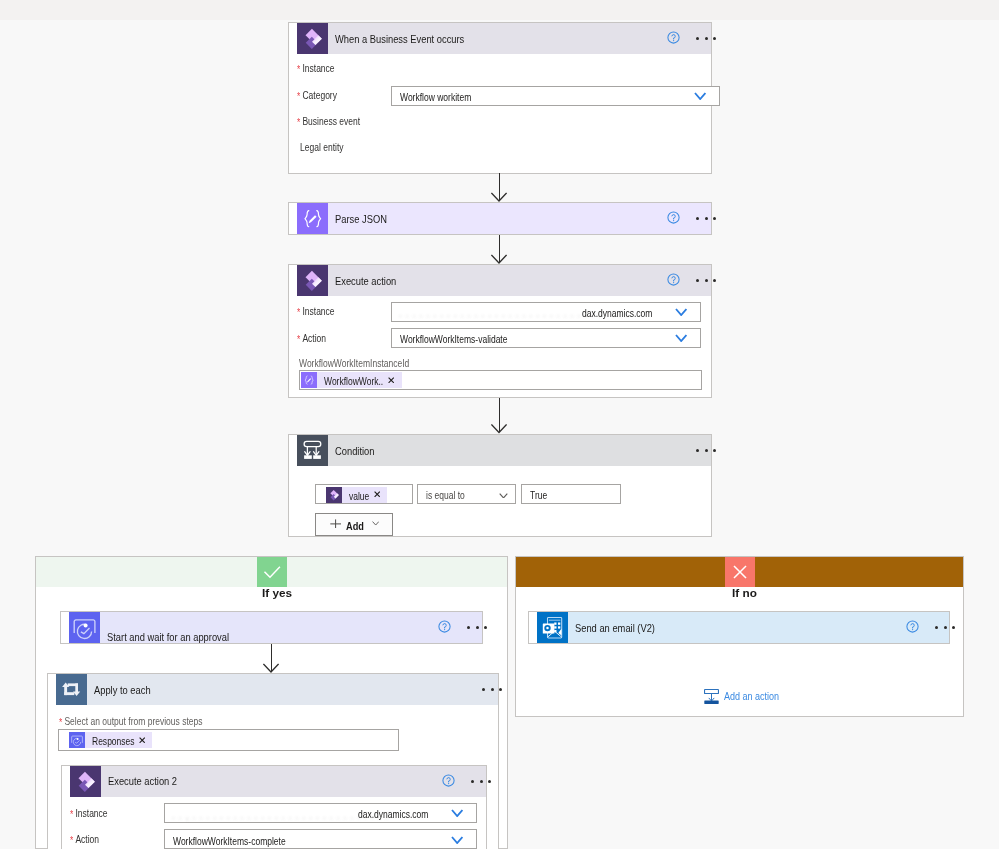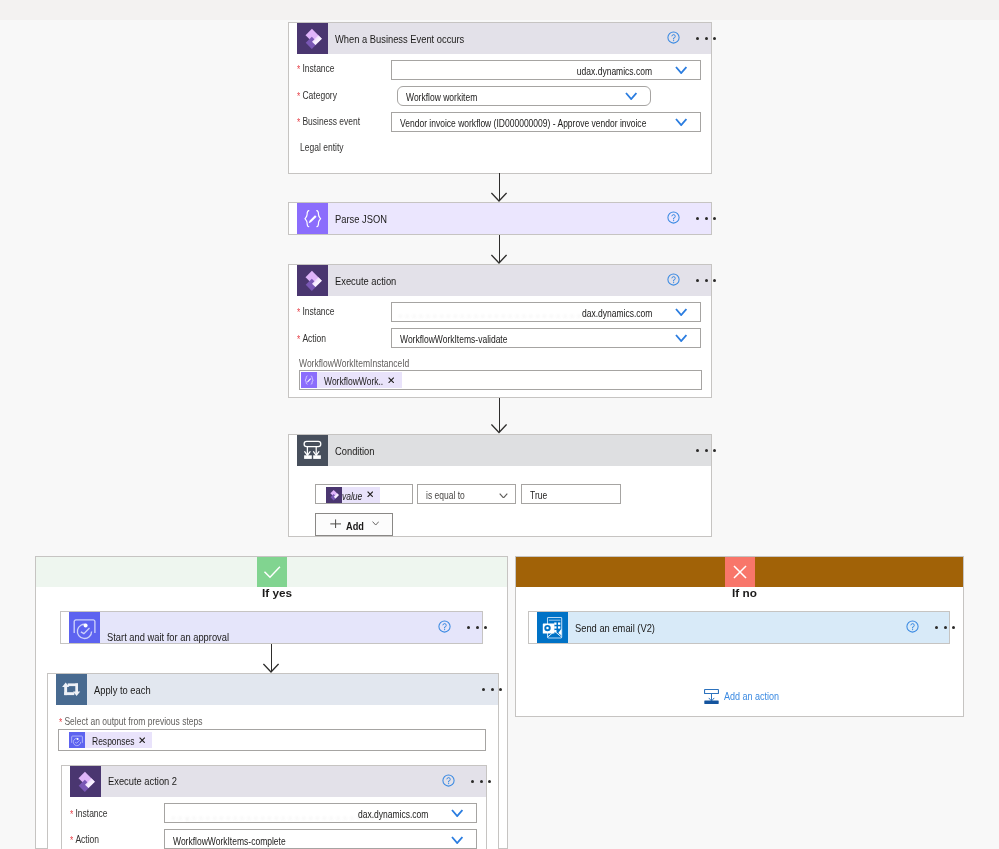--- a/index.html
+++ b/index.html
@@ -188,46 +188,34 @@
     <span class="cdots" style="left:399px;top:14.2px;">
       <i></i>
         <i></i>
         <i></i>
     </span>
   </div>
 
   <span class="flabel" style="left:8px;top:41.2px;">
     <span class="req">*</span><span>Instance</span>
   </span>
-  <div class="fbox" style="left:102px;top:36.5px;width:310px;height:20px;">
-    <span class="fval ralign" style="right:48px;top:6.3px;">udax.dynamics.com</span>
-    <svg class="chev" style="right:12.7px;top:5.3px;width:12.4px;height:8.2px;">
-        <use href="#sym-chev"></use>
-      </svg>
-  </div>
 
   <span class="flabel" style="left:8px;top:67.5px;">
     <span class="req">*</span><span>Category</span>
   </span>
-  <div class="fbox" style="left:108px;top:62.8px;width:254px;height:20px;border-radius:6px;">
+  <div class="fbox" style="left:102px;top:62.8px;width:329px;height:20px;">
     <span class="fval" style="left:8px;top:6.3px;">Workflow workitem</span>
     <svg class="chev" style="right:12.7px;top:5.3px;width:12.4px;height:8.2px;">
         <use href="#sym-chev"></use>
       </svg>
   </div>
 
   <span class="flabel" style="left:8px;top:93.8px;">
     <span class="req">*</span><span>Business event</span>
   </span>
-  <div class="fbox" style="left:102px;top:89.1px;width:310px;height:20px;">
-    <span class="fval" style="left:8px;top:6.3px;">Vendor invoice workflow (ID000000009) - Approve vendor invoice</span>
-    <svg class="chev" style="right:12.7px;top:5.3px;width:12.4px;height:8.2px;">
-        <use href="#sym-chev"></use>
-      </svg>
-  </div>
 
   <span class="flabel" style="left:10.5px;top:120.1px;">
     <span>Legal entity</span>
   </span>
 </div>
 
 <svg class="arrow" style="position:absolute;left:491px;top:173px;width:16px;height:29px;">
   <path d="M8.5,0 L8.5,27.5" stroke="#2e2d2c" stroke-width="1" fill="none" shape-rendering="crispEdges"></path>
   <path d="M0.9,20.4 L8,28 L15.1,20.4" stroke="#2e2d2c" stroke-width="1.3" fill="none" stroke-linecap="square"></path>
 </svg>
@@ -321,21 +309,21 @@
         <i></i>
         <i></i>
     </span>
   </div>
 
   <div class="fbox" style="left:25.5px;top:49px;width:98px;height:20px;">
     <span class="chip" style="left:10.5px;top:1.5px;height:16px;">
       <svg class="chipicon" style="width:16px;height:16px;">
           <use href="#sym-d365"></use>
         </svg>
-      <span class="chipwrap" style="width:20.5px;font-style:italic;"><span class="chiptext">value</span></span>
+      <span class="chipwrap" style="margin-left:7px;width:20.5px;"><span class="chiptext">value</span></span>
       <svg style="width:6.4px;height:6.4px;margin-left:4.2px;margin-right:7px;">
           <use href="#sym-chipx"></use>
         </svg>
     </span>
   </div>
 
   <div class="fbox" style="left:128px;top:49px;width:99px;height:20px;">
     <span class="fval" style="left:8px;top:6.3px;color:#4a4846;">is equal to</span>
     <svg class="chev" style="right:6.7px;top:7.5px;width:9px;height:5.8px;">
         <use href="#sym-chevsmall"></use>
@@ -396,21 +384,21 @@
       <span class="cdots" style="left:426px;top:14.2px;">
         <i></i>
           <i></i>
           <i></i>
       </span>
     </div>
 
     <span class="flabel" style="left:10.5px;top:43.2px;color:#605e5c;">
       <span class="req">*</span><span>Select an output from previous steps</span>
     </span>
-    <div class="fbox" style="left:10px;top:55px;width:428px;height:22px;text-decoration:underline;">
+    <div class="fbox" style="left:10px;top:55px;width:341px;height:22px;text-decoration:underline;">
       <span class="chip" style="left:9.5px;top:2px;height:16px;">
         <svg class="chipicon" style="width:16px;height:16px;">
             <use href="#sym-approvals"></use>
           </svg>
         <span class="chipwrap" style="margin-left:7px;width:43px;"><span class="chiptext">Responses</span></span>
         <svg style="width:6.4px;height:6.4px;margin-left:4.2px;margin-right:7px;">
             <use href="#sym-chipx"></use>
           </svg>
       </span>
     </div>

